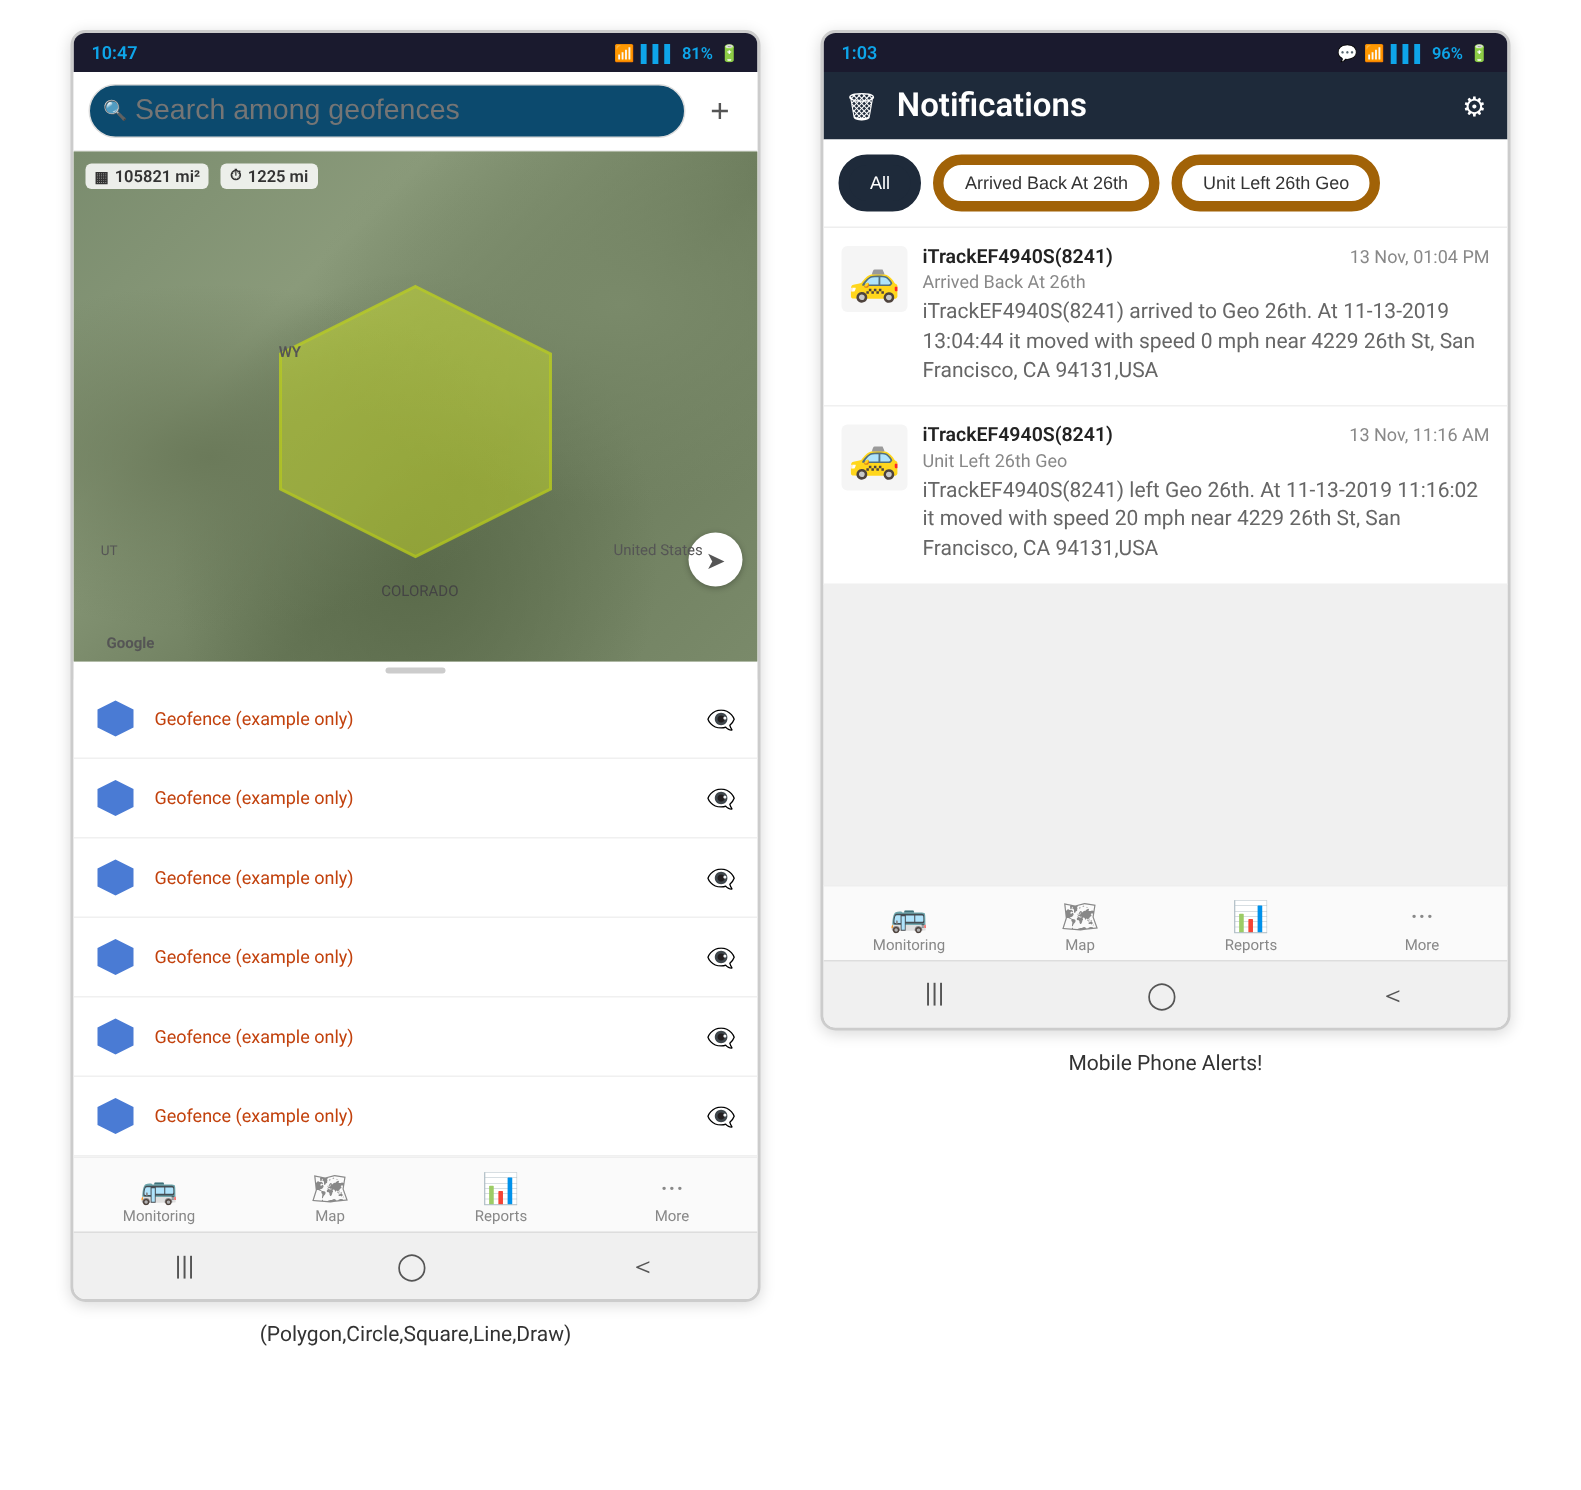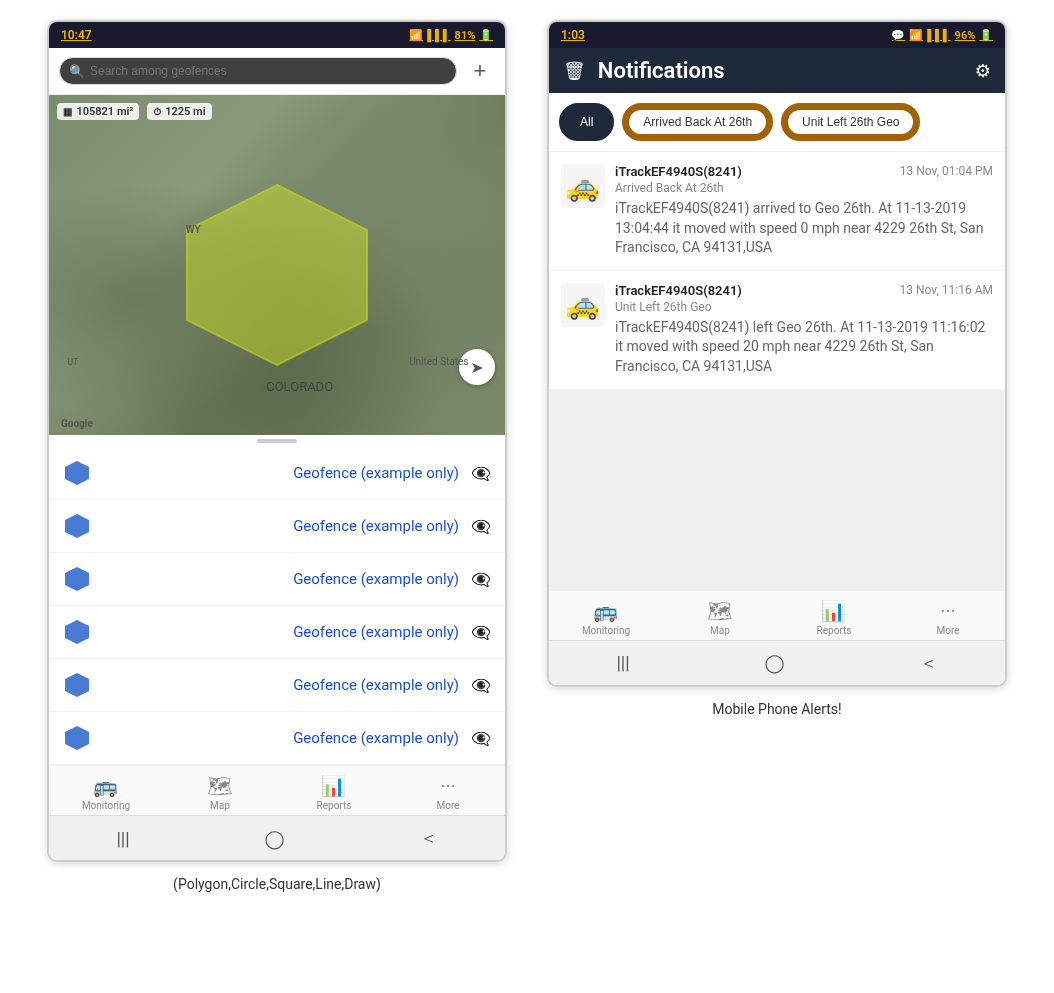--- a/index.html
+++ b/index.html
@@ -35,29 +35,28 @@
       border: 2px solid #ccc;
       border-radius: 10px;
       overflow: hidden;
       background: #fff;
       box-shadow: 0 2px 10px rgba(0,0,0,0.15);
     }
 
     
     .status-bar {
       background: #1a1a2e;
-      color: #eab308;
+      color: #0ea5e9;
       display: flex;
       justify-content: space-between;
       align-items: center;
       padding: 4px 12px;
       font-size: 12px;
       font-weight: 600;
       height: 26px;
-      text-decoration: underline;
     }
     .status-icons {
       display: flex;
       align-items: center;
       gap: 4px;
       font-size: 11px;
     }
 
     
     .search-bar {
@@ -170,35 +169,34 @@
       position: absolute;
       bottom: 20%;
       right: 8%;
       font-size: 10px;
       color: #555;
     }
     .map-label-co {
       position: absolute;
       bottom: 12%;
       left: 45%;
-      font-size: 13px;
+      font-size: 10px;
       color: #444;
-      margin-left: 12px;
     }
     .map-label-ut {
       position: absolute;
       bottom: 20%;
       left: 4%;
       font-size: 9px;
       color: #555;
     }
     .google-logo {
       position: absolute;
       bottom: 6px;
-      left: 12px;
+      left: 22px;
       font-size: 10px;
       font-weight: bold;
       color: #555;
     }
 
     .scroll-indicator {
       width: 40px;
       height: 4px;
       background: #ccc;
       border-radius: 2px;
@@ -215,23 +213,22 @@
       border-bottom: 1px solid #f0f0f0;
       gap: 12px;
     }
     .geo-icon {
       width: 28px;
       height: 28px;
       flex-shrink: 0;
     }
     .geo-name {
       flex: 1;
-      font-size: 15px;
-      color: #1d4ed8;
-      text-align: right;
+      font-size: 12px;
+      color: #c2410c;
     }
     .geo-eye {
       font-size: 16px;
       color: #aaa;
     }
 
     
     .bottom-nav {
       display: flex;
       justify-content: space-around;
@@ -394,21 +391,21 @@
           <span>📶</span>
           <span>▌▌▌</span>
           <span>81%</span>
           <span>🔋</span>
         </div>
       </div>
 
       <div class="search-bar">
         <div class="search-input-wrap">
           <span class="search-ico">🔍</span>
-          <input type="text" style="width: 100%; border: 1px solid rgb(221, 221, 221); border-radius: 20px; padding: 6px 10px 6px 30px; font-size: 12px; background: #404040; color: rgb(153, 153, 153); outline: none;" placeholder="Search among geofences">
+          <input type="text" style="width: 100%; border: 1px solid rgb(221, 221, 221); border-radius: 20px; padding: 6px 10px 6px 30px; font-size: 19px; background: #0c4a6e; color: rgb(153, 153, 153); outline: none;" placeholder="Search among geofences">
         </div>
         <button class="add-btn">+</button>
       </div>
 
       <div class="map-area">
         <div class="map-bg">
 
           <div class="map-stats">
             <div class="map-stat-badge">
               <span style="font-size:10px;">▦</span>

